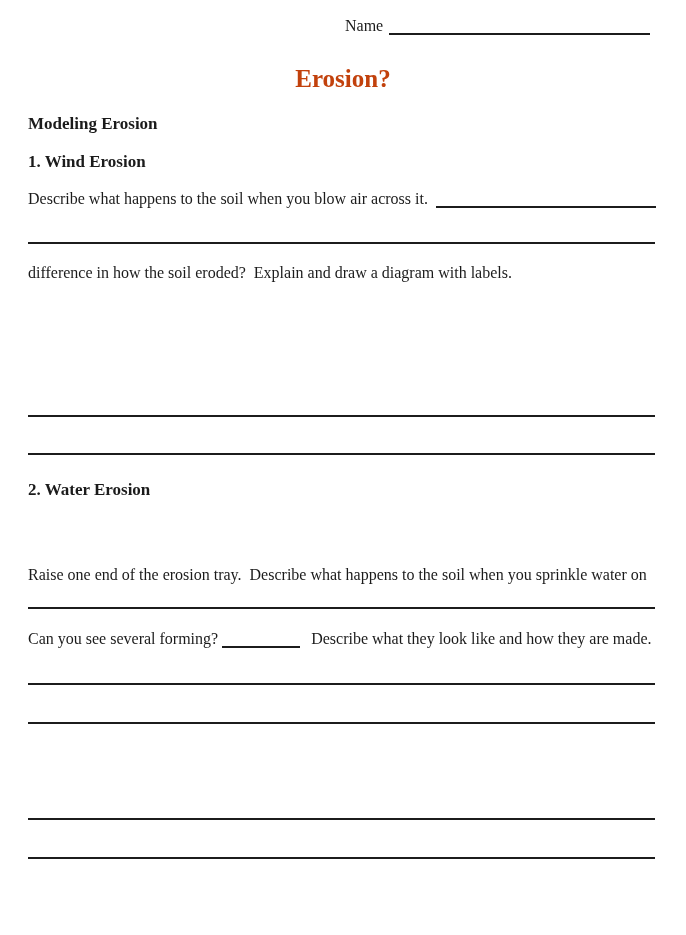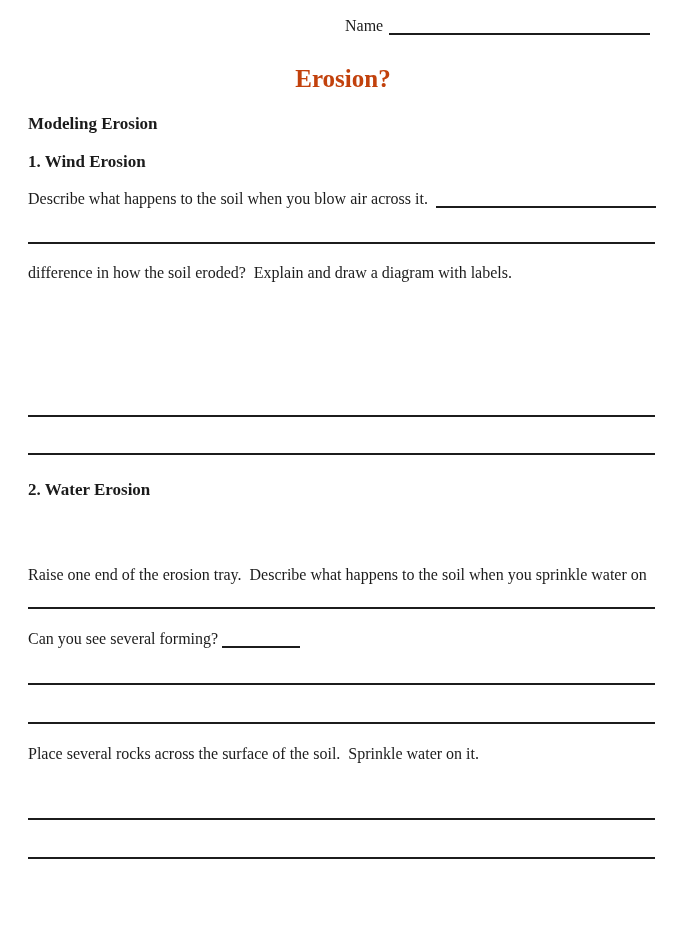--- a/index.html
+++ b/index.html
@@ -102,24 +102,24 @@
   <div class="heading" style="top:480px;text-align:center;">2. Water Erosion</div>
 
   <div class="para" style="top:541px;margin-top:24px;">
     <div class="t nowrap">Raise one end of the erosion tray.  Describe what happens to the soil when you sprinkle water on</div>
   </div>
   <div class="rule" style="top:607px;"></div>
 
   <div class="row" style="top:630px; left:28px;">
     <span class="t nowrap">Can you see several forming?</span>
     <span class="blank" style="width:78px; margin-left:4px;"></span>
+    <span class="t nowrap" style="margin-left:11px;">Describe what they look like and how they are made.</span>
   </div>
   <div class="rule" style="top:683px;"></div>
   <div class="rule" style="top:722px;"></div>
 
   <div class="para" style="top:744px; line-height:19px;">
-    <div class="t nowrap">Place several rocks across the surface of the soil.  Sprinkle water on it.</div>
   </div>
   <div class="rule" style="top:818px;"></div>
   <div class="rule" style="top:857px;"></div>
 
 
 </div>
 
 </body></html>

